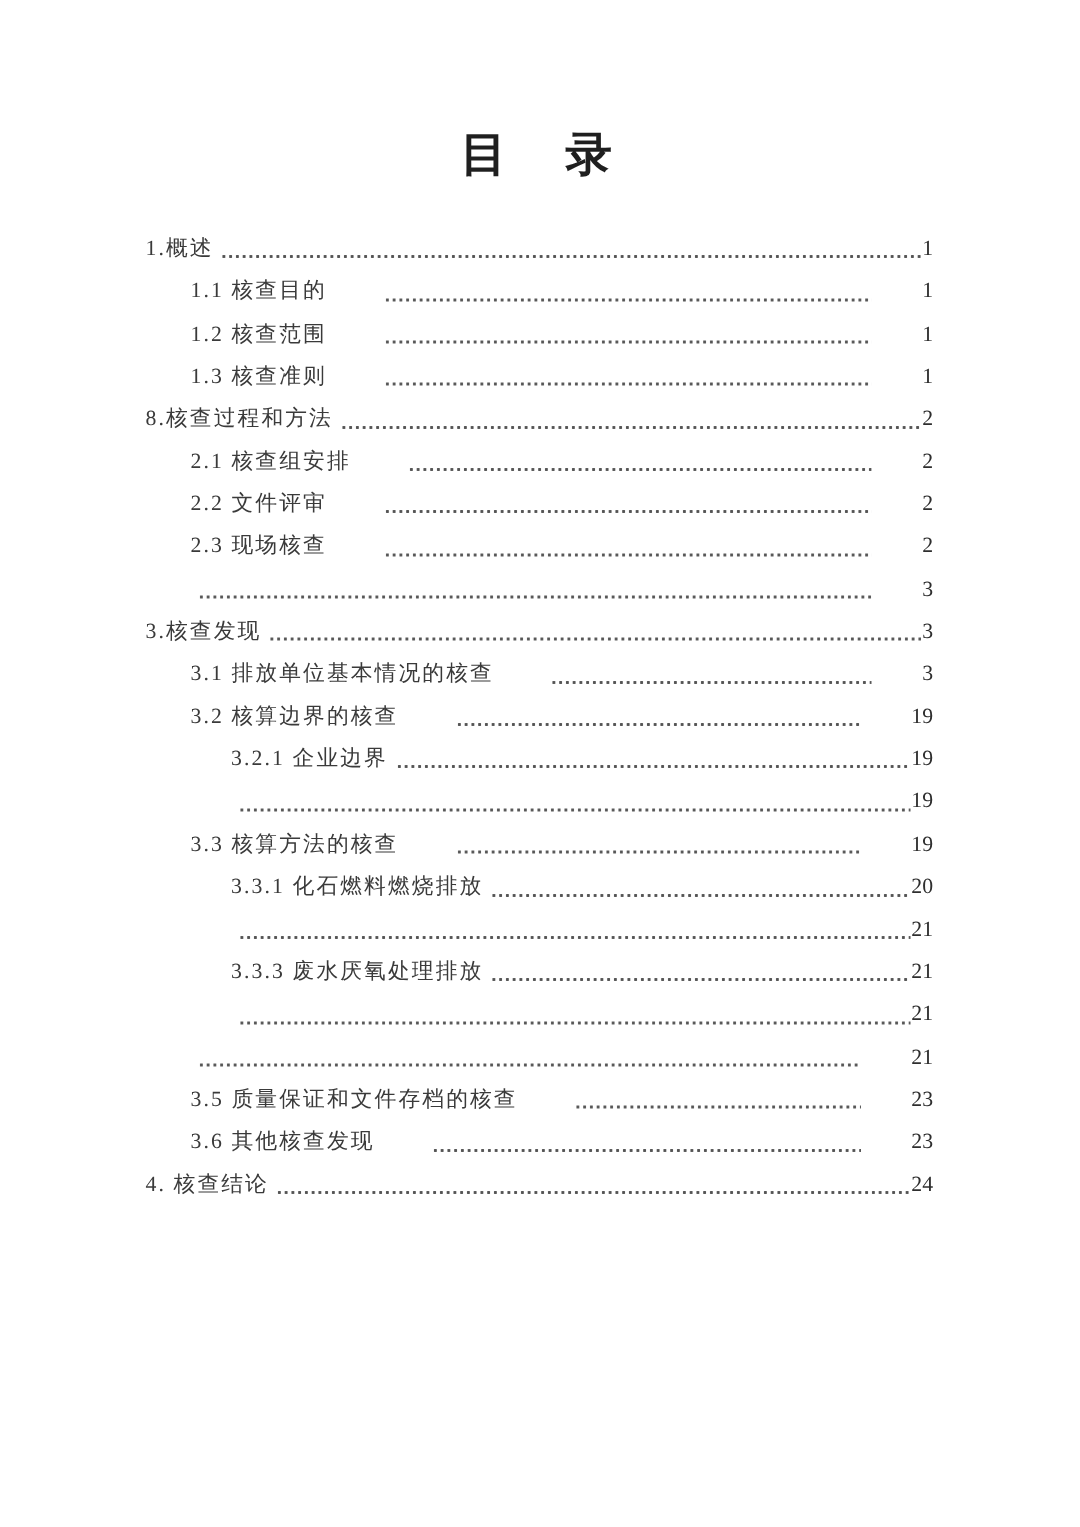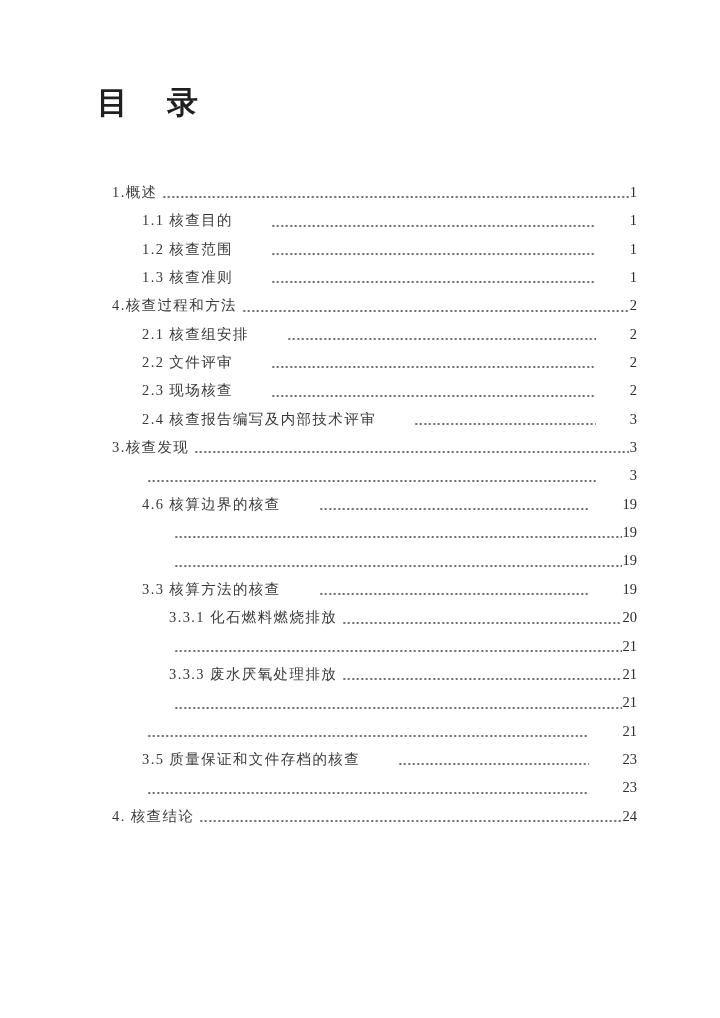--- a/index.html
+++ b/index.html
@@ -15,32 +15,32 @@
     position: relative;
     width: 720px;
     height: 1018px;
     background: #ffffff;
   }
   .doc-title {
     position: absolute;
     top: 80px;
     left: 97px;
     width: 525px;
+    text-align: center;
     font-size: 31px;
     font-weight: bold;
     letter-spacing: 4px;
     color: #1f1f1f;
     line-height: 46px;
   }
   .toc {
     position: absolute;
     top: 152px;
-    left: 112px;
+    left: 97px;
     width: 525px;
-    margin-top: 26px;
   }
   .toc-row {
     display: flex;
     align-items: baseline;
     height: 28.35px;
     line-height: 28.35px;
     font-size: 14.5px;
     white-space: nowrap;
   }
   .toc-row.level-2 { padding-left: 30px; gap: 33px; }
@@ -98,21 +98,21 @@
     <span class="toc-page">1</span>
   </div>
 
   <div class="toc-row level-2">
     <span class="toc-label">1.3 核查准则</span>
     <span class="toc-leader"></span>
     <span class="toc-page">1</span>
   </div>
 
   <div class="toc-row level-1">
-    <span class="toc-label">4.核查过程和方法</span>
+    <span class="toc-label">8.核查过程和方法</span>
     <span class="toc-leader"></span>
     <span class="toc-page">2</span>
   </div>
 
   <div class="toc-row level-2">
     <span class="toc-label">2.1 核查组安排</span>
     <span class="toc-leader"></span>
     <span class="toc-page">2</span>
   </div>
 
@@ -122,43 +122,44 @@
     <span class="toc-page">2</span>
   </div>
 
   <div class="toc-row level-2">
     <span class="toc-label">2.3 现场核查</span>
     <span class="toc-leader"></span>
     <span class="toc-page">2</span>
   </div>
 
   <div class="toc-row level-2">
-    <span class="toc-label">2.4 核查报告编写及内部技术评审</span>
     <span class="toc-leader"></span>
     <span class="toc-page">3</span>
   </div>
 
   <div class="toc-row level-1">
     <span class="toc-label">3.核查发现</span>
     <span class="toc-leader"></span>
     <span class="toc-page">3</span>
   </div>
 
   <div class="toc-row level-2">
+    <span class="toc-label">3.1 排放单位基本情况的核查</span>
     <span class="toc-leader"></span>
     <span class="toc-page">3</span>
   </div>
 
   <div class="toc-row level-2">
-    <span class="toc-label">4.6 核算边界的核查</span>
-    <span class="toc-leader"></span>
-    <span class="toc-page">19</span>
-  </div>
-
-  <div class="toc-row level-3">
+    <span class="toc-label">3.2 核算边界的核查</span>
+    <span class="toc-leader"></span>
+    <span class="toc-page">19</span>
+  </div>
+
+  <div class="toc-row level-3">
+    <span class="toc-label">3.2.1 企业边界</span>
     <span class="toc-leader"></span>
     <span class="toc-page">19</span>
   </div>
 
   <div class="toc-row level-3">
     <span class="toc-leader"></span>
     <span class="toc-page">19</span>
   </div>
 
   <div class="toc-row level-2">
@@ -194,20 +195,21 @@
     <span class="toc-page">21</span>
   </div>
 
   <div class="toc-row level-2">
     <span class="toc-label">3.5 质量保证和文件存档的核查</span>
     <span class="toc-leader"></span>
     <span class="toc-page">23</span>
   </div>
 
   <div class="toc-row level-2">
+    <span class="toc-label">3.6 其他核查发现</span>
     <span class="toc-leader"></span>
     <span class="toc-page">23</span>
   </div>
 
   <div class="toc-row level-1">
     <span class="toc-label">4. 核查结论</span>
     <span class="toc-leader"></span>
     <span class="toc-page">24</span>
   </div>
 </div>

